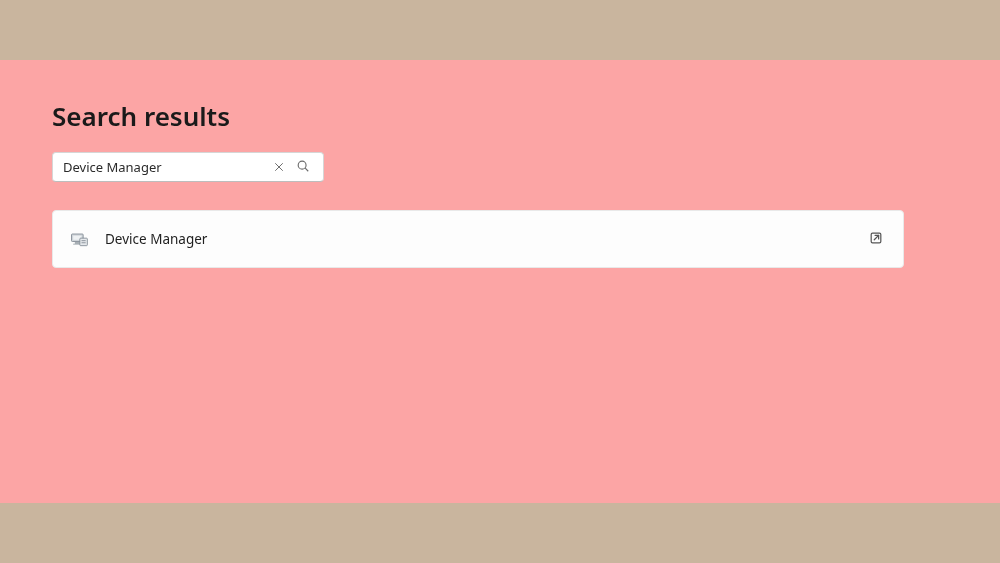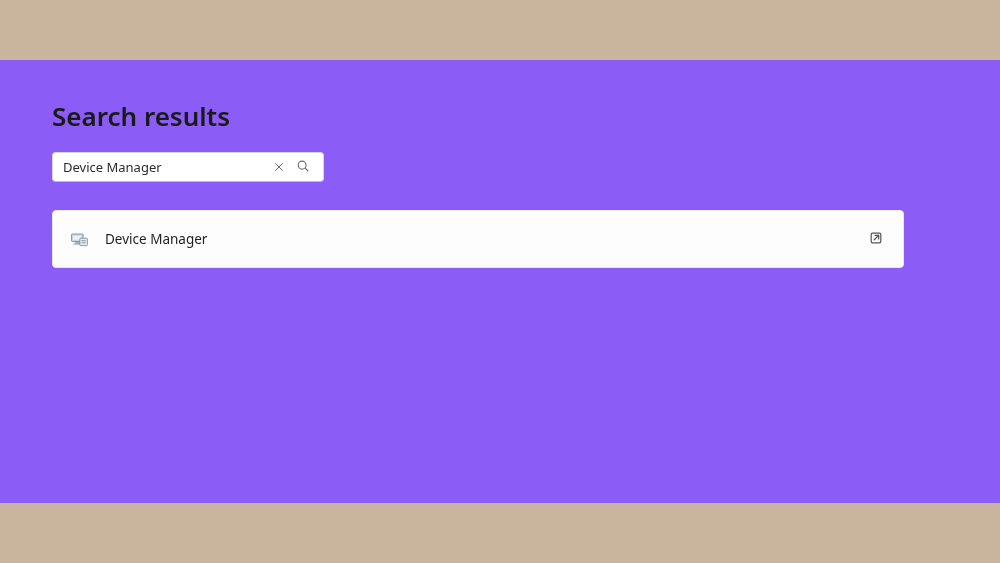--- a/index.html
+++ b/index.html
@@ -8,21 +8,21 @@
 
   .outer-top, .outer-bottom {
     background: #c9b59e;
     width: 100%;
   }
   .outer-top { height: 60px; }
   .outer-bottom { height: 60px; margin-top: auto; }
 
   .content {
     flex: 1;
-    background: #8b5cf6;
+    background: #fca5a5;
     padding: 38px 52px 0 52px;
     position: relative;
   }
 
   .page-title {
     font-size: 26px;
     font-weight: 600;
     color: #1a1a1a;
     margin-bottom: 18px;
   }

